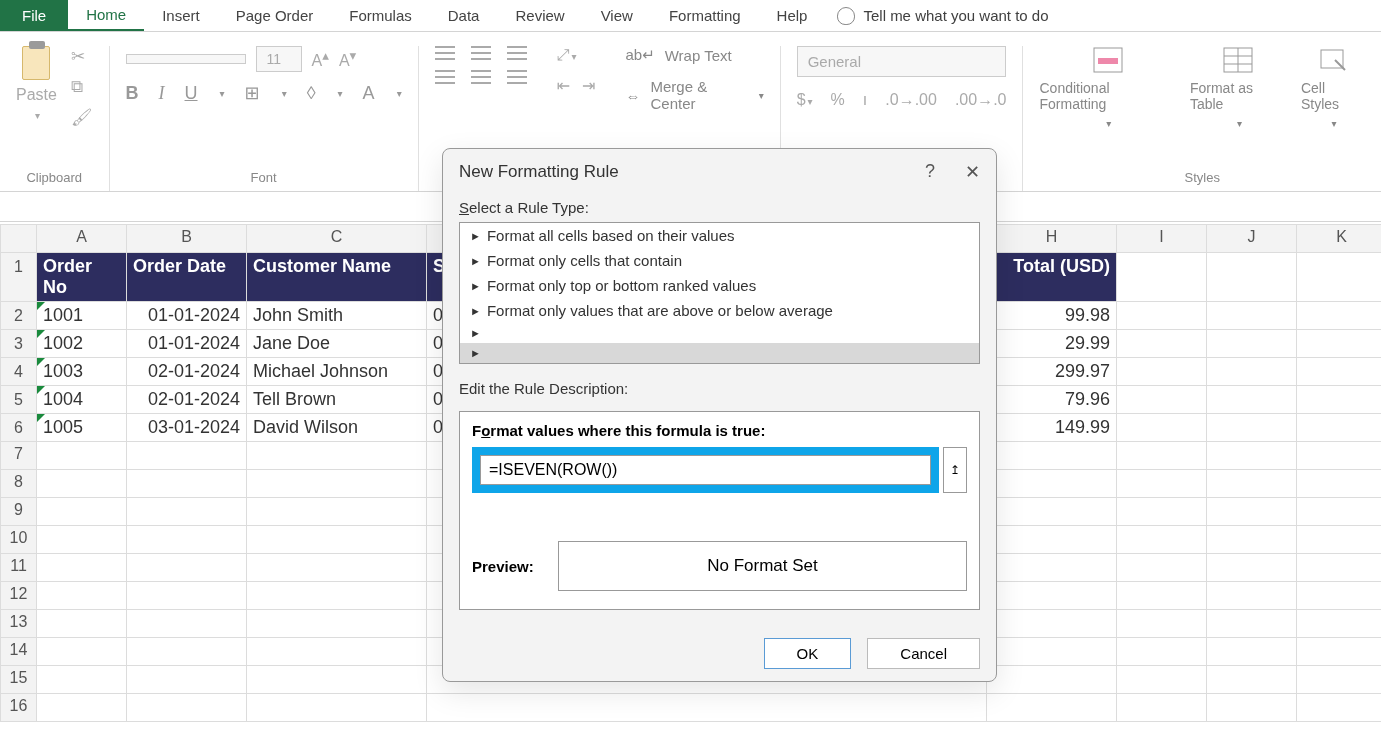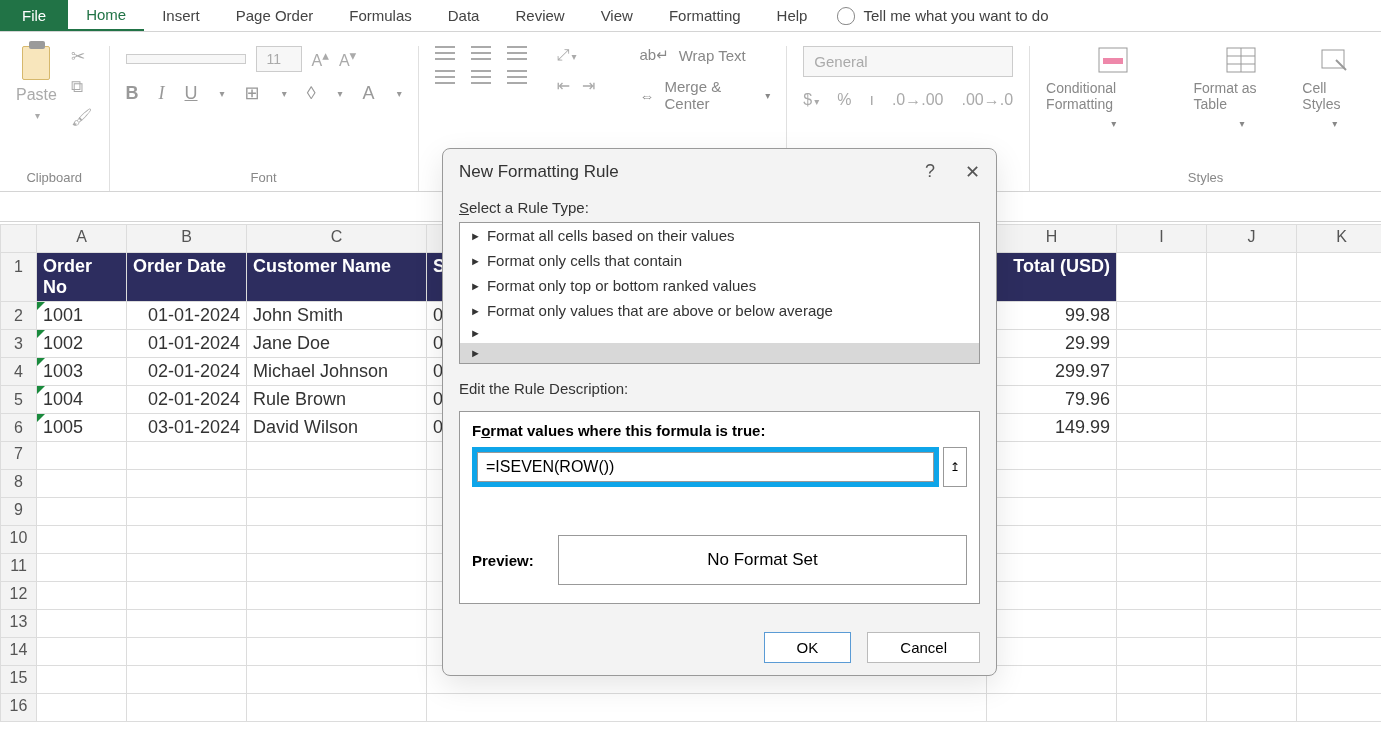--- a/index.html
+++ b/index.html
@@ -67,21 +67,21 @@
 .dlg-title { display: flex; justify-content: space-between; align-items: center; padding: 12px 16px 8px 16px; font-size: 17px; color: #333; }
 .dlg-close-row { display: flex; gap: 30px; font-size: 18px; color: #555; }
 .dlg-body { padding: 8px 16px 16px 16px; }
 .sub-label { font-size: 15px; color: #333; margin-bottom: 6px; }
 .rule-list { border: 1px solid #999; background: #fff; }
 .rule-item { padding: 4px 10px; font-size: 15px; color: #333; cursor: pointer; display: flex; align-items: center; gap: 6px; }
 .rule-item.selected { background: #d8d8d8; }
 .rule-arrow { font-size: 11px; color: #333; }
 .desc-box { border: 1px solid #999; background: #fff; margin-top: 14px; padding: 10px 12px 18px 12px; }
 .bold-lbl { font-weight: bold; font-size: 15px; margin-bottom: 8px; }
-.formula-input-wrap { display: flex; border: 5px solid #0ea5e9; }
+.formula-input-wrap { display: flex; border: 8px solid #0ea5e9; }
 .formula-input { flex: 1; border: 1px solid #999; padding: 5px 8px; font-size: 16px; outline: none; }
 .range-btn { width: 24px; border: 1px solid #999; background: #fff; font-size: 12px; display: flex; align-items: center; justify-content: center; margin-left: 4px; }
 .preview-row { display: flex; align-items: center; gap: 16px; margin-top: 48px; }
 .preview-lbl { font-weight: bold; font-size: 15px; width: 70px; }
 .preview-box { flex: 1; border: 1px solid #999; text-align: center; padding: 14px 0; font-size: 17px; background: #fff; }
 .fmt-btn { border: 1px solid #5a9bd5; background: #eaf2fb; padding: 10px 22px; font-size: 15px; cursor: pointer; }
 .dlg-buttons { display: flex; justify-content: flex-end; gap: 16px; padding: 12px 16px; }
 .dlg-btn { border: 1px solid #5a9bd5; background: #fff; padding: 6px 32px; font-size: 15px; cursor: pointer; }
 .dlg-btn.secondary { border-color: #bbb; }
 
@@ -185,21 +185,21 @@
             </div>
         </div>
       </div>
       <div style="margin-left:14px; display:flex; flex-direction:column; gap:12px">
         <span>⤢<span class="chevron">▾</span></span>
         <div style="display:flex; gap:12px">
           <span>⇤</span>
           <span>⇥</span>
         </div>
       </div>
-      <div style="margin-left:30px">
+      <div style="margin-left:16px">
         <div class="wrap-opt">
           <span>ab↵</span>
           <span>Wrap Text</span>
         </div>
         <div class="merge-opt">
           <span>⇔</span>
           <span>Merge &amp; Center</span>
           <span class="chevron">▾</span>
         </div>
       </div>
@@ -319,21 +319,21 @@
     <div class="sheet-cell" style="border-right:none">0</div>
     <div class="sheet-cell" style="text-align:right">299.97</div>
     <div class="sheet-cell"></div>
     <div class="sheet-cell"></div>
     <div class="sheet-cell"></div>
   </div>
   <div class="sheet-row">
     <div class="sheet-cell row-header">5</div>
     <div class="sheet-cell green-tri">1004</div>
     <div class="sheet-cell" style="text-align:right">02-01-2024</div>
-    <div class="sheet-cell">Rule Brown</div>
+    <div class="sheet-cell">Tell Brown</div>
     <div class="sheet-cell" style="border-right:none">0</div>
     <div class="sheet-cell" style="text-align:right">79.96</div>
     <div class="sheet-cell"></div>
     <div class="sheet-cell"></div>
     <div class="sheet-cell"></div>
   </div>
   <div class="sheet-row">
     <div class="sheet-cell row-header">6</div>
     <div class="sheet-cell green-tri">1005</div>
     <div class="sheet-cell" style="text-align:right">03-01-2024</div>

